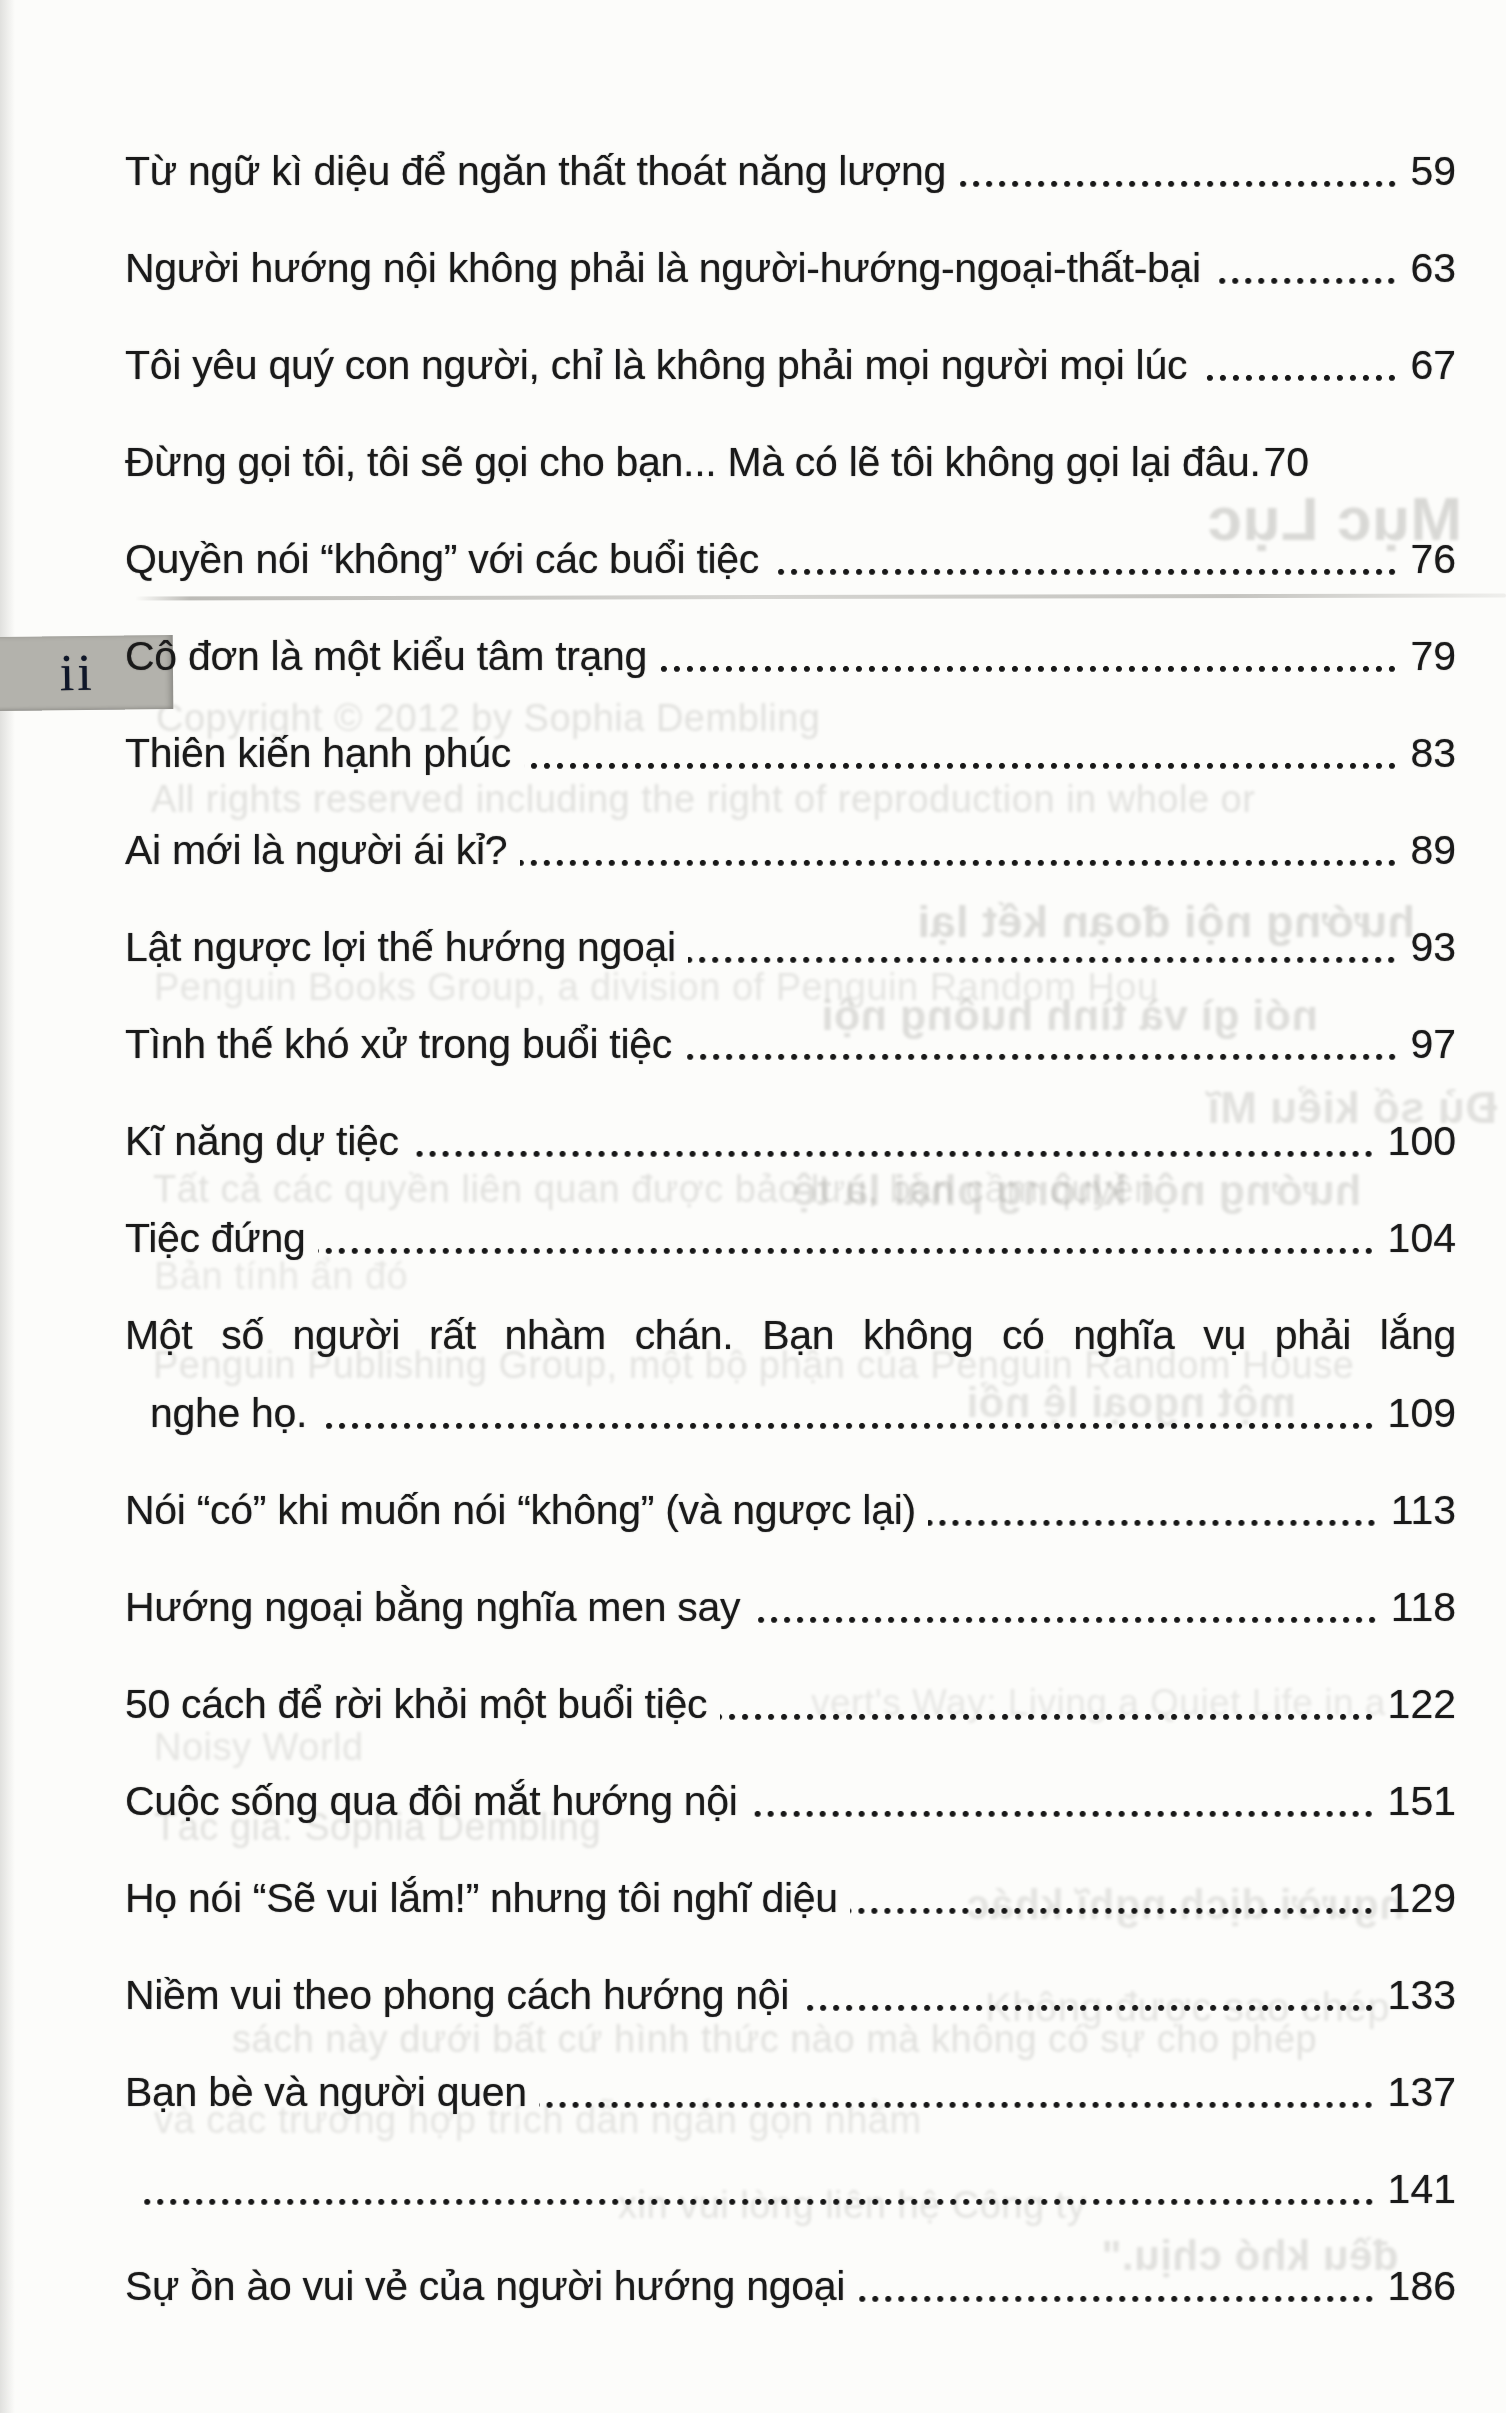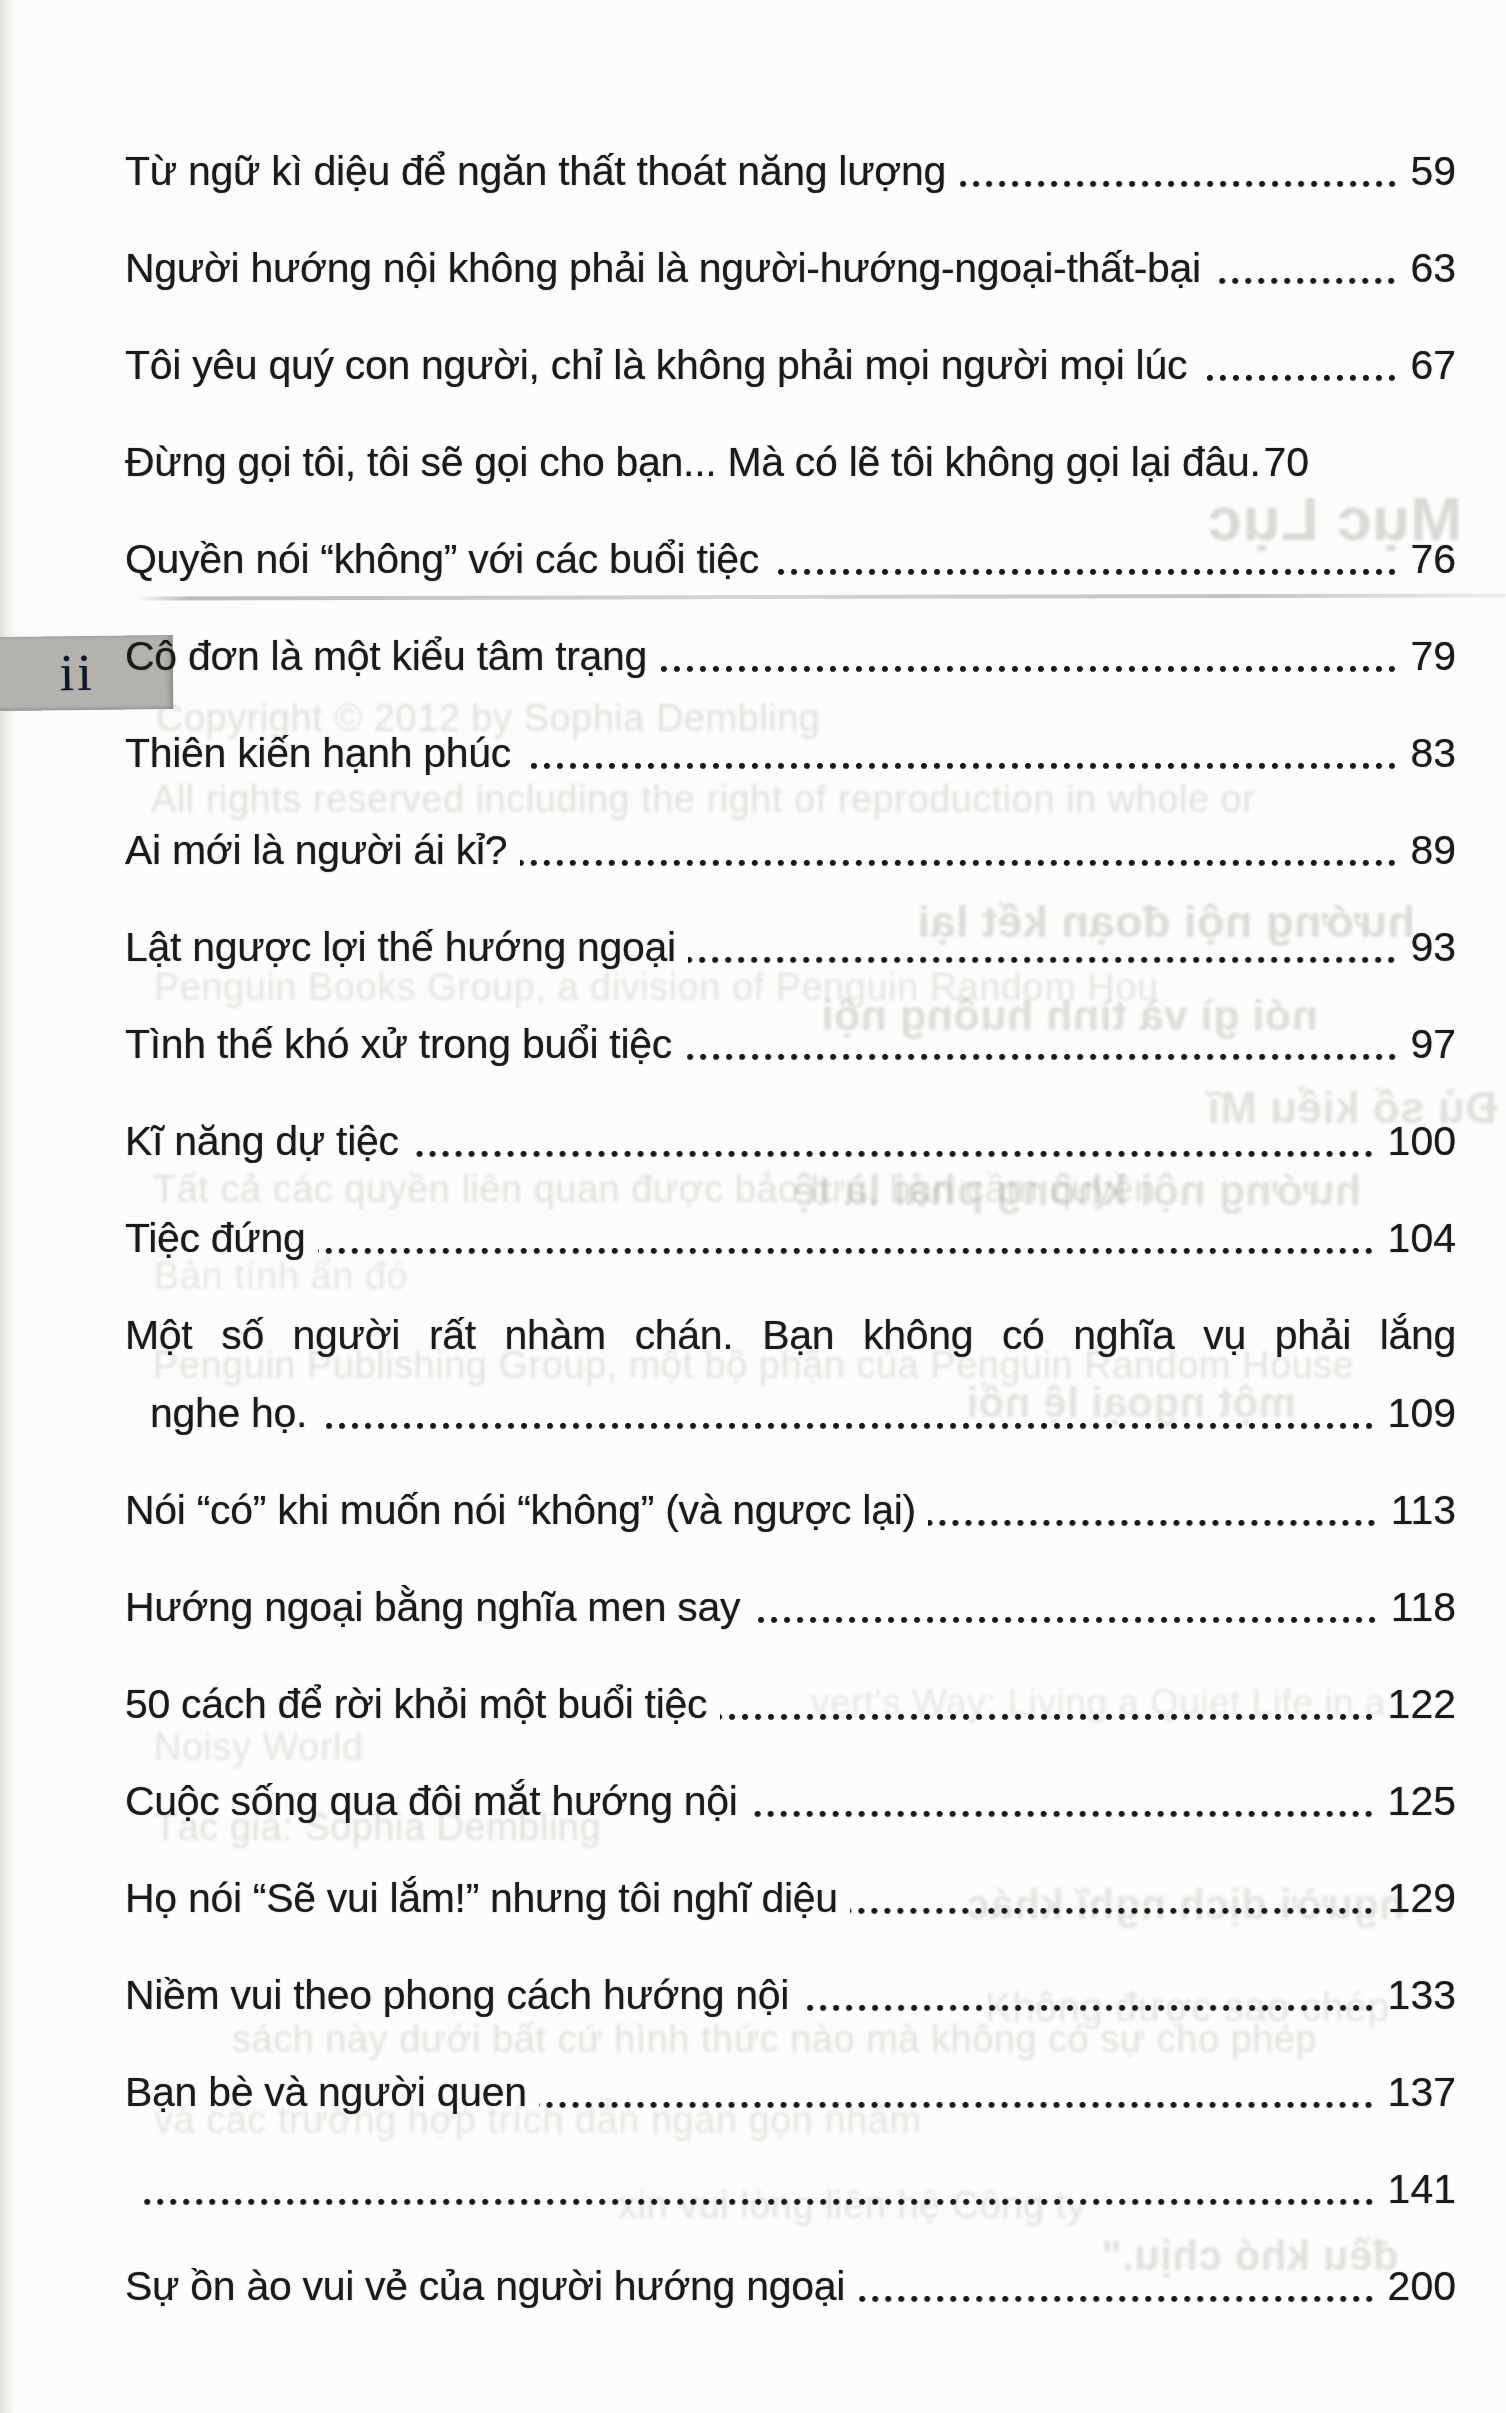--- a/index.html
+++ b/index.html
@@ -193,21 +193,21 @@
         <span class="num">118</span>
       </div>
       <div class="row">
         <span class="t">50 cách để rời khỏi một buổi tiệc</span>
         <span class="leader"></span>
         <span class="num">122</span>
       </div>
       <div class="row">
         <span class="t">Cuộc sống qua đôi mắt hướng nội</span>
         <span class="leader"></span>
-        <span class="num">125</span>
+        <span class="num">151</span>
       </div>
       <div class="row">
         <span class="t">Họ nói “Sẽ vui lắm!” nhưng tôi nghĩ diệu</span>
         <span class="leader"></span>
         <span class="num">129</span>
       </div>
       <div class="row">
         <span class="t">Niềm vui theo phong cách hướng nội</span>
         <span class="leader"></span>
         <span class="num">133</span>
@@ -217,17 +217,17 @@
         <span class="leader"></span>
         <span class="num">137</span>
       </div>
       <div class="row">
         <span class="leader"></span>
         <span class="num">141</span>
       </div>
       <div class="row">
         <span class="t">Sự ồn ào vui vẻ của người hướng ngoại</span>
         <span class="leader"></span>
-        <span class="num">200</span>
+        <span class="num">186</span>
       </div>
     </div>
 </div>
 
 
 </body></html>

